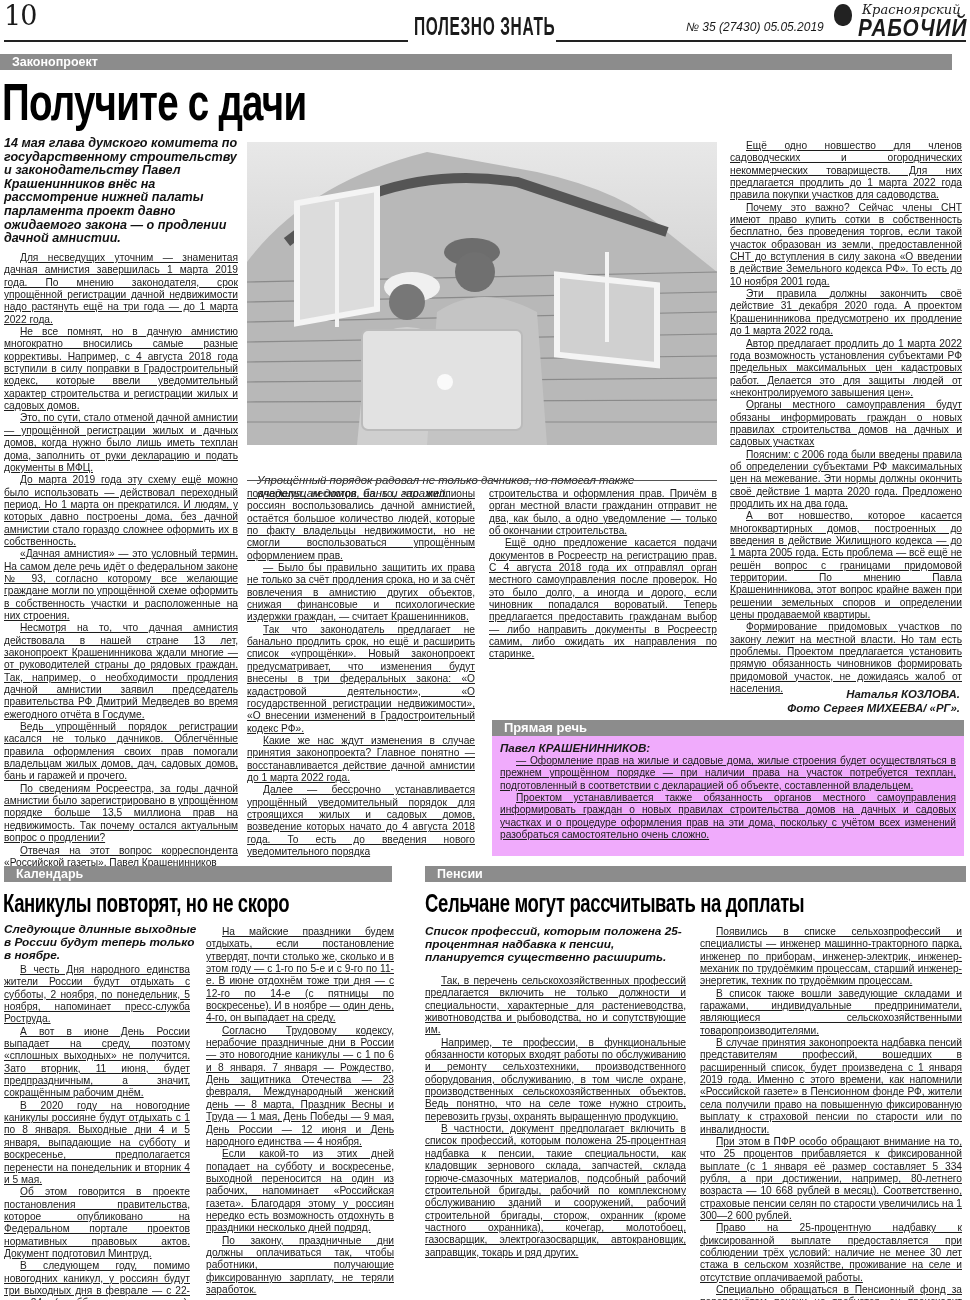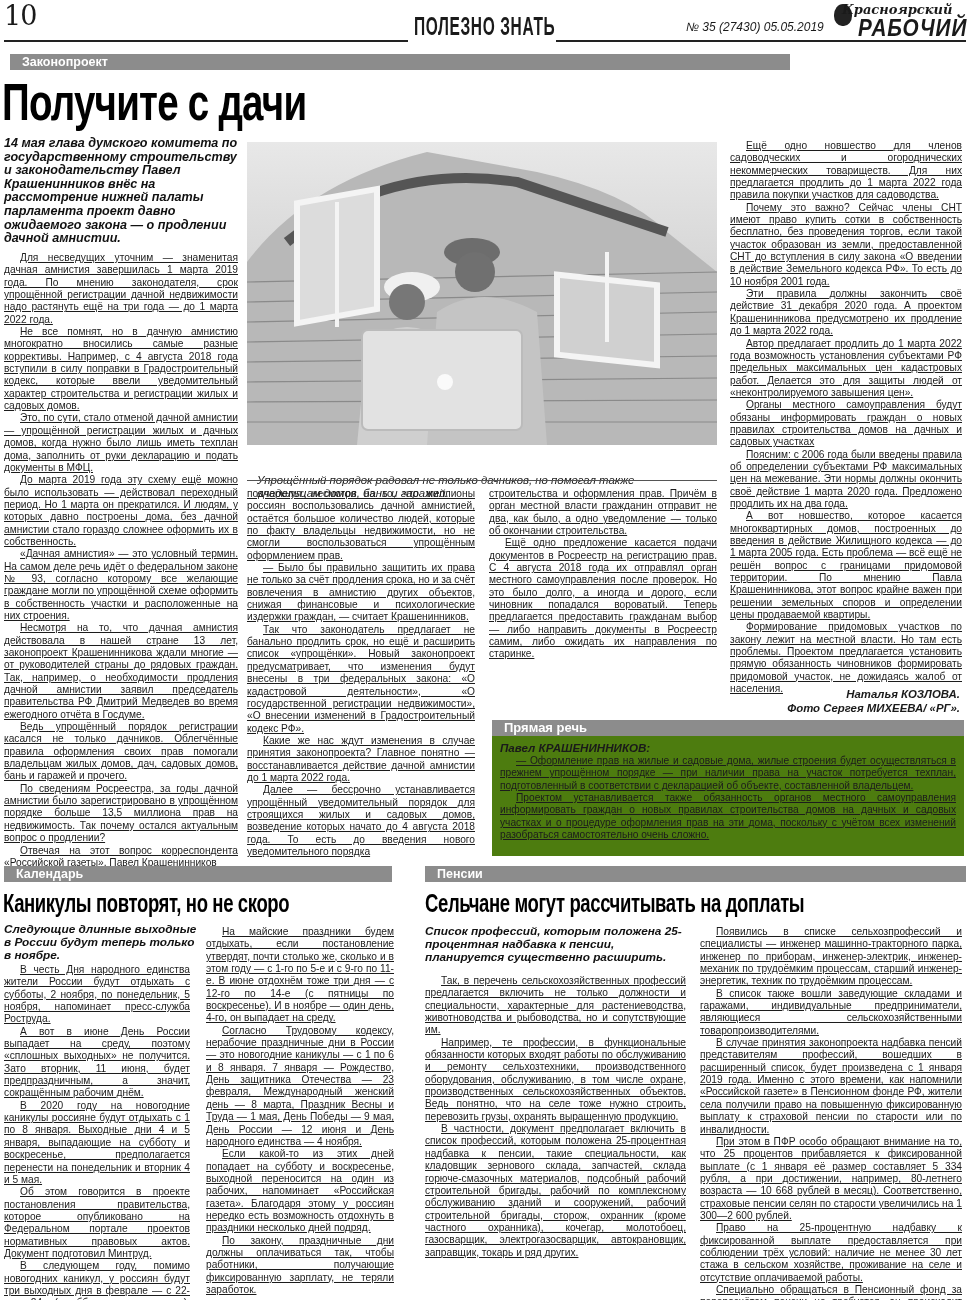--- a/index.html
+++ b/index.html
@@ -6,60 +6,60 @@
   html, body { width: 970px; height: 1300px; background: #fff; overflow: hidden; }
   body { position: relative; font-family: "Liberation Sans", sans-serif; color: #1a1a1a; }
 
   .masthead { position: absolute; left: 0; top: 0; width: 970px; height: 46px; }
   .page-num { position: absolute; left: 4px; top: 0; font-family: "DejaVu Serif", serif; font-weight: normal; font-size: 27px; letter-spacing: -1px; }
   .rubric-line { position: absolute; top: 40px; height: 1.5px; background: #222; }
   .rubric { position: absolute; left: 414px; top: 12px; font-family: "Liberation Sans", sans-serif; font-weight: bold; font-size: 25px; transform: scaleX(0.62); transform-origin: left top; letter-spacing: 1px; white-space: nowrap; }
   .issue { position: absolute; left: 686px; top: 20px; font-style: italic; font-size: 12px; white-space: nowrap; }
   .logo { position: absolute; left: 834px; top: 2px; width: 132px; height: 38px; }
   .logo-emblem { position: absolute; left: 0; top: 2px; width: 18px; height: 22px; border-radius: 50% 50% 45% 45%; background: #222; }
-  .logo-top { position: absolute; left: 8px; top: 0; font-family: "DejaVu Serif", serif; font-style: italic; font-weight: bold; font-size: 13px; white-space: nowrap; text-align: right; }
+  .logo-top { position: absolute; left: 28px; top: 0; font-family: "DejaVu Serif", serif; font-style: italic; font-weight: normal; font-size: 13px; white-space: nowrap; text-align: right; }
   .logo-bottom { position: absolute; left: 24px; top: 13px; font-family: "Liberation Sans", sans-serif; font-style: italic; font-weight: bold; font-size: 23px; letter-spacing: 1px; transform: scaleX(0.9); transform-origin: left top; white-space: nowrap; }
 
   .section-bar { position: absolute; height: 16px; background: #8c8c8c; color: #fff; font-weight: bold; font-size: 12.5px; line-height: 16px; padding-left: 12px; }
   .headline { position: absolute; font-family: "Liberation Sans", sans-serif; font-weight: bold; color: #000; white-space: nowrap; transform-origin: left top; }
   .h-main { left: 2px; top: 72px; font-size: 52px; transform: scaleX(0.74); letter-spacing: -1px; }
   .h-sub { font-size: 25px; transform: scaleX(0.74); letter-spacing: -0.5px; }
 
   .lead { position: absolute; font-style: italic; font-weight: bold; font-size: 12.6px; line-height: 13.6px; color: #111; }
   .col { position: absolute; font-size: 10.2px; line-height: 12.35px; text-align: justify; color: #1c1c1c; }
   .col p { text-indent: 16px; text-decoration: underline; }
   .col p.cont { text-indent: 0; }
 
   .photo { position: absolute; left: 247px; top: 142px; width: 470px; height: 303px; overflow: hidden; background: #9a9a9a; }
   .caption { position: absolute; left: 257px; top: 449px; width: 440px; font-style: italic; font-size: 11.4px; line-height: 12.6px; color: #222; margin-top: 25px; }
   .rule { position: absolute; height: 1px; background: #555; }
 
   .byline { position: absolute; font-style: italic; font-weight: bold; font-size: 11.4px; line-height: 13.5px; text-align: right; }
 
-  .quote-box { position: absolute; left: 492px; top: 736px; width: 472px; height: 120px; background: #4d7c0f; padding: 5px 8px 0 8px; }
+  .quote-box { position: absolute; left: 492px; top: 736px; width: 472px; height: 120px; background: #f0abfc; padding: 5px 8px 0 8px; }
   .quote-author { font-weight: bold; font-style: italic; font-size: 11.6px; line-height: 14px; }
   .quote-box .col { position: static; }
 </style>
 </head>
 <body>
 
 <div class="masthead">
   <div class="page-num">10</div>
   <div class="rubric-line" style="left:4px;width:404px"></div>
   <div class="rubric">ПОЛЕЗНО ЗНАТЬ</div>
   <div class="rubric-line" style="left:556px;width:410px"></div>
   <div class="issue">№ 35 (27430) 05.05.2019</div>
   <div class="logo">
     <div class="logo-emblem"></div>
     <div class="logo-top">Красноярский</div>
     <div class="logo-bottom">РАБОЧИЙ</div>
   </div>
 </div>
 
-<div class="section-bar" style="left:10px;top:54px;width:780px">Законопроект</div>
+<div class="section-bar" style="left:0;top:54px;width:952px">Законопроект</div>
 <div class="headline h-main">Получите с дачи</div>
 
 <div class="lead" style="left:4px;top:137px;width:236px">14 мая глава думского комитета по государственному строительству и законодательству Павел Крашенинников внёс на рассмотрение нижней палаты парламента проект давно ожидаемого закона — о продлении дачной амнистии.</div>
 
 <div class="col" style="left:4px;top:252px;width:234px">
   <p>Для несведущих уточним — знаменитая дачная амнистия завершилась 1 марта 2019 года. По мнению законодателя, срок упрощённой регистрации дачной недвижимости надо растянуть ещё на три года — до 1 марта 2022 года.</p>
   <p>Не все помнят, но в дачную амнистию многократно вносились самые разные коррективы. Например, с 4 августа 2018 года вступили в силу поправки в Градостроительный кодекс, которые ввели уведомительный характер строительства и регистрации жилых и садовых домов.</p>
   <p>Это, по сути, стало отменой дачной амнистии — упрощённой регистрации жилых и дачных домов, когда нужно было лишь иметь техплан дома, заполнить от руки декларацию и подать документы в МФЦ.</p>
   <p>До марта 2019 года эту схему ещё можно было использовать — действовал переходный период. Но 1 марта он прекратился. И людям, у которых давно построены дома, без дачной амнистии стало гораздо сложнее оформить их в собственность.</p>
   <p>«Дачная амнистия» — это условный термин. На самом деле речь идёт о федеральном законе № 93, согласно которому все желающие граждане могли по упрощённой схеме оформить в собственность участки и расположенные на них строения.</p>

